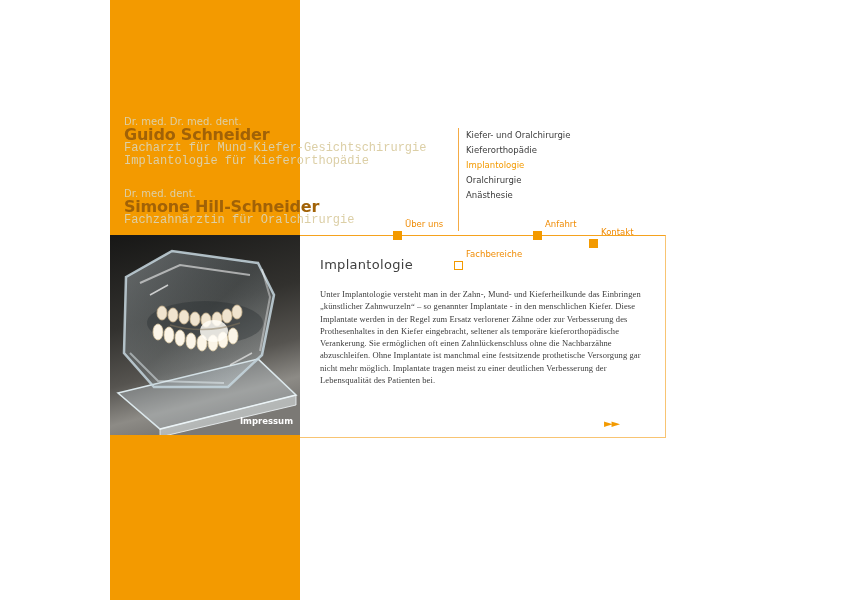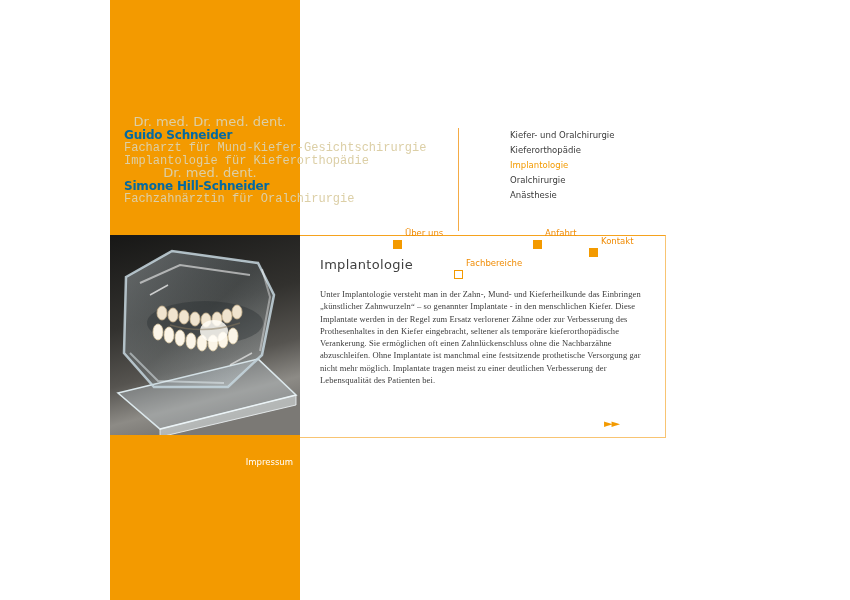--- a/index.html
+++ b/index.html
@@ -5,52 +5,52 @@
   * { margin:0; padding:0; box-sizing:border-box; }
   html,body { background:#fff; }
   body { font-family:"DejaVu Sans","Liberation Sans",sans-serif; }
   .canvas { position:relative; width:850px; height:600px; background:#fff; overflow:hidden; }
 
   
   .band { position:absolute; left:110px; top:0; width:190px; height:600px; background:#F39A00; }
 
   
   .sidebar-text { position:absolute; left:124px; top:116px; width:172px; }
-  .doc-title { font-size:13px; color:#DCCFA6; line-height:12px;text-align:center; }
-  .doc-name  { font-size:12px; font-weight:bold; color:#0369a1; line-height:14px; letter-spacing:-0.2px; white-space:nowrap; }
+  .doc-title { font-size:10px; color:#DCCFA6; line-height:12px; }
+  .doc-name  { font-size:16px; font-weight:bold; color:#a16207; line-height:14px; letter-spacing:-0.2px; white-space:nowrap; }
   .doc-line  { font-size:12px; color:#DCCFA6; line-height:12.5px; white-space:nowrap;font-family:Liberation Mono, monospace; }
-  .doc-block + .doc-block { }
+  .doc-block + .doc-block { margin-top:21px; }
 
   
   .photo { position:absolute; left:110px; top:235px; width:190px; height:200px; overflow:hidden; }
   .photo svg { display:block; }
 
   
-  .impressum { position:absolute; left:110px; top:457px; width:183px; text-align:right;
-               font-size:8.5px; font-weight:normal; color:#FFFFFF; cursor:pointer; }
+  .impressum { position:absolute; left:110px; top:416px; width:183px; text-align:right;
+               font-size:8.5px; font-weight:bold; color:#FFFFFF; cursor:pointer; }
 
   
   .content-panel { position:absolute; left:300px; top:235px; width:366px; height:203px;
                    background:#fff; border-top:1px solid #F5A21E; border-right:1px solid #F8C473;
                    border-bottom:1px solid #F8C473; }
   .page-title { position:absolute; left:320px; top:257px; font-size:13px; color:#3F3F3F; letter-spacing:0.3px; }
   .body-text  { position:absolute; left:320px; top:288px; width:335px; font-size:8.5px;
                 line-height:12.3px; color:#3B3B3B; letter-spacing:0.1px;font-family:Liberation Serif, serif; }
   .next-button { position:absolute; left:604px; top:412px; cursor:pointer; }
   .double-arrow { font-size:11px; color:#F39A00; letter-spacing:-1px; }
 
   
-  .nav-item { position:absolute; top:228px; height:22px; cursor:pointer; }
+  .nav-item { position:absolute; top:219px; height:22px; cursor:pointer; }
   .nav-label { display:block; padding-left:12px; font-size:8.5px; color:#F08C05; white-space:nowrap; }
   .nav-square { position:absolute; left:0; top:12px; width:9px; height:9px; background:#F39A00; }
   .nav-square.open { background:#FFFFFF; border:1px solid #F39A00; }
 
   
   .submenu-connector { position:absolute; left:458px; top:128px; width:1px; height:103px; background:#F5AB45; }
-  .submenu { position:absolute; left:466px; top:128px; list-style:none;margin-left:44px; }
+  .submenu { position:absolute; left:466px; top:128px; list-style:none; }
   .submenu li { font-size:8.5px; line-height:15px; color:#3B3B3B; cursor:pointer; white-space:nowrap; }
   .submenu li.active { color:#F39A00; }
 </style>
 </head>
 <body>
 
 <div class="canvas">
 
   <div class="band"></div>
 

